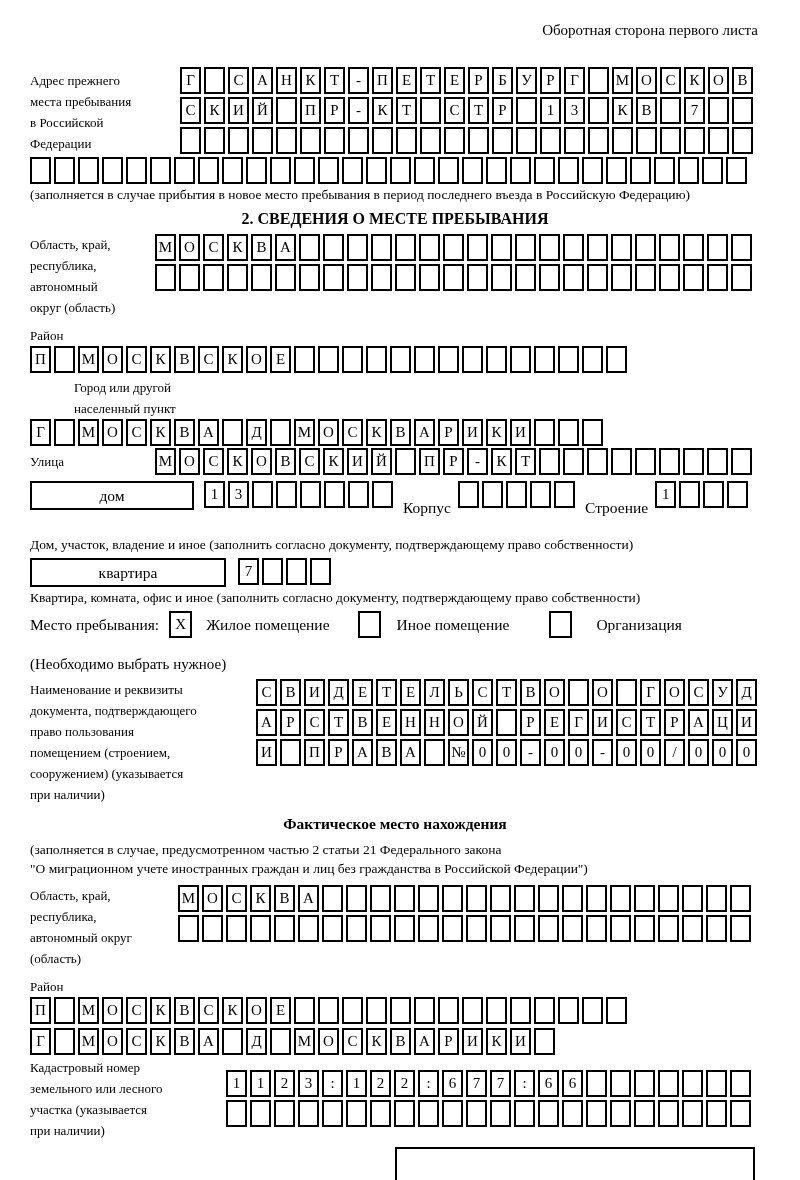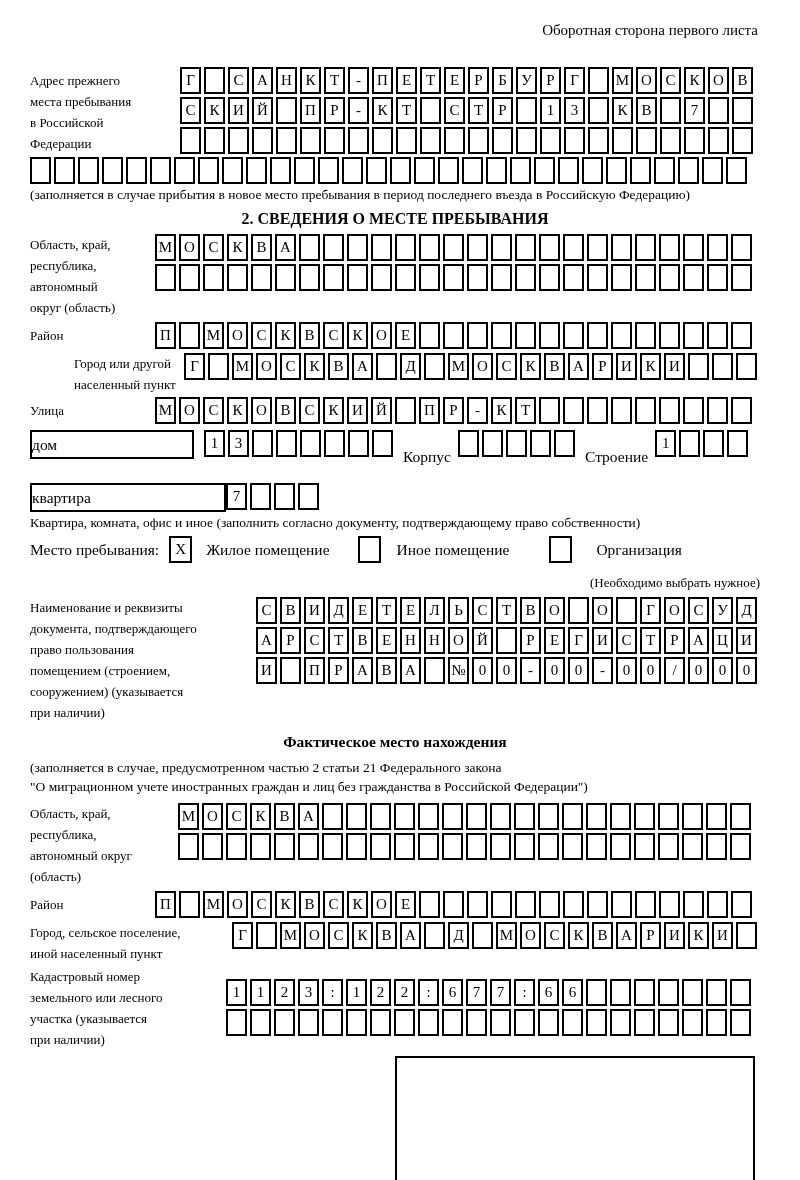--- a/index.html
+++ b/index.html
@@ -16,38 +16,38 @@
         font-size:15px;line-height:23px;text-align:center;flex:0 0 auto;}
 
   .lbl{font-size:13px;line-height:21px;}
   .addr-label{width:150px;padding-top:3px;}
   .fullrow{margin-top:3px;}
   .note-c{font-size:13.5px;margin-top:3px;}
 
   .h2{text-align:center;font-weight:bold;font-size:16px;margin:7px 0 6px;}
 
   .region-label{width:125px;}
-  .mt4{margin-top:4px;}
+  .mt4{margin-top:4px;flex-direction:column;}
   .mt2{margin-top:2px;}
   .district-label{width:125px;padding-top:3px;}
   .city-label{width:154px;margin-left:44px;}
   .street-label{width:125px;padding-top:3px;}
 
   .house-row{margin-top:6px;}
-  .wbox{border:2px solid #000;height:25px;line-height:25px;text-align:left;
+  .wbox{border:2px solid #000;height:25px;line-height:25px;text-align:center;
         font-size:15.5px;flex:0 0 auto;}
   .dom-box{width:160px;margin-right:10px;}
-  .kv-box{width:192px;margin-right:0;}
+  .kv-box{width:192px;margin-right:12px;}
   .inline-label{font-size:15.5px;line-height:29px;margin:12px 7px;}
   .caption{font-size:13.5px;margin:3px 0 5px;}
 
   .stay-row{display:flex;align-items:center;margin-top:5px;font-size:15.5px;}
   .checkbox{width:19px;height:23px;border:2px solid #000;text-align:center;
             line-height:23px;font-size:15px;flex:0 0 auto;}
-  .stay-note{text-align:right;font-size:13px;margin-top:12px;}
+  .stay-note{text-align:left;font-size:15px;margin-top:18px;}
 
   .doc-block{margin-top:6px;gap:36px;}
   .doc-label{width:223px;}
 
   .fact-title{text-align:center;font-weight:bold;font-size:15.5px;margin:10px 0 7px;}
   .fact-note{text-align:left;font-size:13.5px;line-height:19px;}
 
   .fact-region{margin-top:7px;}
   .fact-region-label{width:148px;}
   .fact-city-label{width:203px;}
@@ -368,20 +368,21 @@
         <span class="cell"></span>
       </div>
     <div class="inline-label">Строение</div>
     <div class="cellrow">
         <span class="cell">1</span>
         <span class="cell"></span>
         <span class="cell"></span>
         <span class="cell"></span>
       </div>
   </div>
+  <div class="caption">Дом, участок, владение и иное (заполнить согласно документу, подтверждающему право собственности)</div>
 
   <div class="flexrow">
     <div class="wbox kv-box">квартира</div>
     <div class="cellrow">
         <span class="cell">7</span>
         <span class="cell"></span>
         <span class="cell"></span>
         <span class="cell"></span>
       </div>
   </div>
@@ -574,24 +575,20 @@
         <span class="cell"></span>
         <span class="cell"></span>
         <span class="cell"></span>
         <span class="cell"></span>
         <span class="cell"></span>
         <span class="cell"></span>
       </div>
   </div>
 
   <div class="flexrow mt4">
-    <div class="lbl fact-city-label">
-        <div>Город, сельское поселение,</div>
-        <div>иной населенный пункт</div>
-      </div>
     <div class="cellrow">
         <span class="cell">Г</span>
         <span class="cell"></span>
         <span class="cell">М</span>
         <span class="cell">О</span>
         <span class="cell">С</span>
         <span class="cell">К</span>
         <span class="cell">В</span>
         <span class="cell">А</span>
         <span class="cell"></span>

